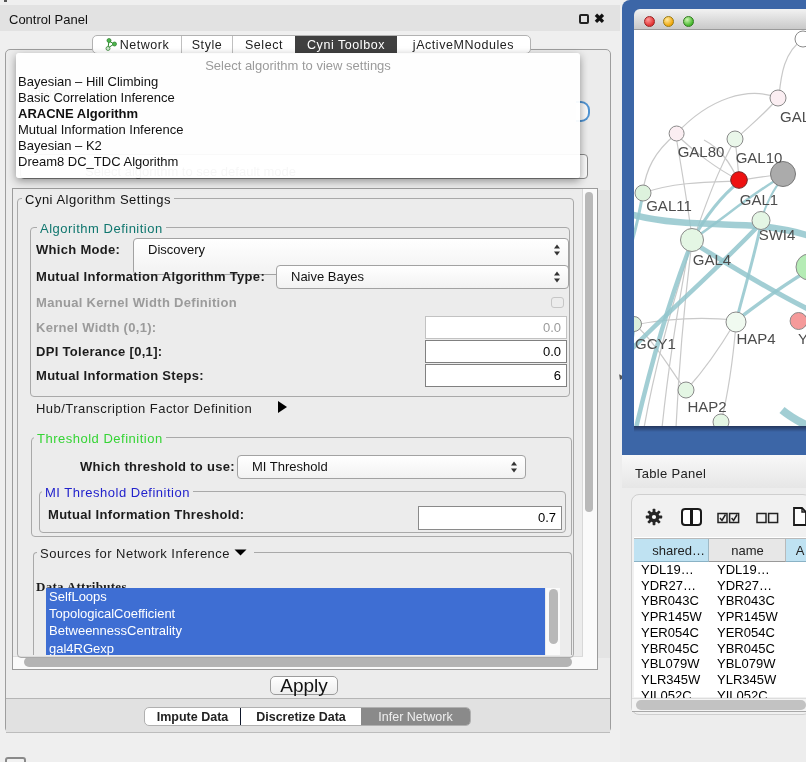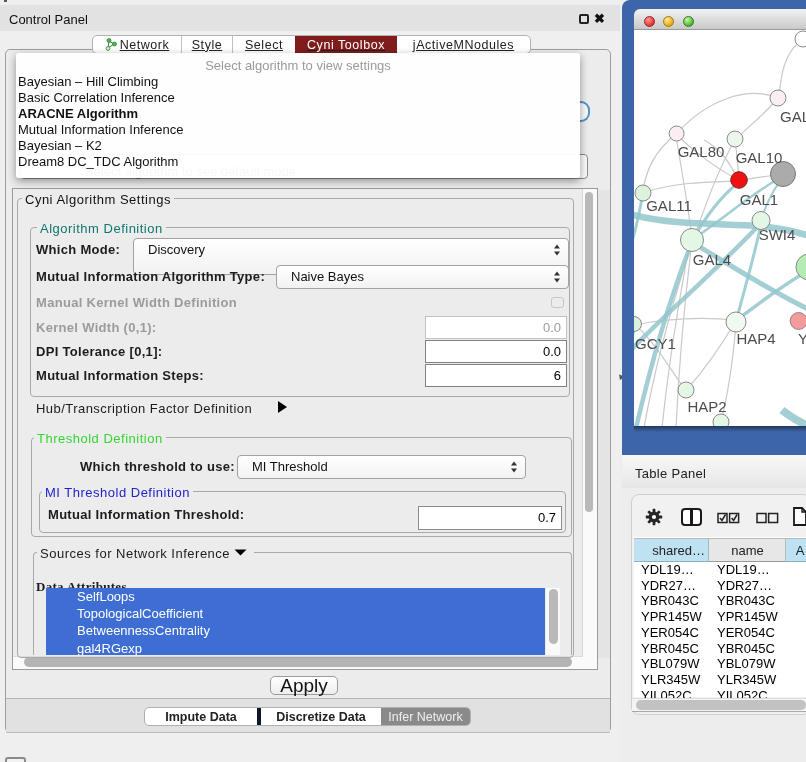--- a/index.html
+++ b/index.html
@@ -20,35 +20,35 @@
 <body>
 
 <div class="abs" style="left:0;top:5px;width:620px;height:26px;background:#e2e2e2;"></div>
 <div class="abs" style="left:9px;top:12px;font-size:13px;color:#111;">Control Panel</div>
 <div class="abs" style="left:579px;top:14px;width:10px;height:10px;border:2px solid #222;border-radius:2px;"></div>
 <div class="abs" style="left:594px;top:11px;font-size:13px;font-weight:bold;color:#111;">✖</div>
 <div class="abs" style="left:4px;top:0;width:3px;height:2px;background:#555;"></div>
 
 <div class="abs" style="left:5px;top:49px;width:606px;height:684px;background:#ececec;border:1px solid #9e9e9e;border-radius:5px;"></div>
 
-<div class="abs" style="left:92px;top:35px;width:439px;height:19px;background:#fff;border:1px solid #b2b2b2;border-radius:5px;overflow:hidden;display:flex;font-size:12.5px;letter-spacing:0.55px;color:#222;text-decoration:underline;">
+<div class="abs" style="left:92px;top:35px;width:439px;height:19px;background:#fff;border:1px solid #b2b2b2;border-radius:5px;overflow:hidden;display:flex;font-size:12.5px;letter-spacing:0.55px;color:#222;">
   <div style="width:89px;display:flex;align-items:center;justify-content:center;border-right:1px solid #c0c0c0;">
     <svg width="12" height="13" viewBox="0 0 12 13" style="margin-right:3px;">
       <line x1="3" y1="10" x2="4" y2="3" stroke="#2e8b2e" stroke-width="1"></line>
       <line x1="4" y1="3" x2="9" y2="6" stroke="#2e8b2e" stroke-width="1"></line>
       <line x1="3" y1="10" x2="9" y2="6" stroke="#2e8b2e" stroke-width="1"></line>
       <circle cx="4" cy="2.5" r="2" fill="#4db84d" stroke="#2a7a2a" stroke-width="0.7"></circle>
       <circle cx="9.5" cy="6" r="2" fill="#4db84d" stroke="#2a7a2a" stroke-width="0.7"></circle>
       <circle cx="3" cy="10.5" r="2" fill="#cfe8cf" stroke="#2a7a2a" stroke-width="0.7"></circle>
     </svg>
     Network
   </div>
   <div style="width:51px;display:flex;align-items:center;justify-content:center;border-right:1px solid #c0c0c0;">Style</div>
   <div style="width:62px;display:flex;align-items:center;justify-content:center;">Select</div>
-  <div style="width:102px;display:flex;align-items:center;justify-content:center;background:#7f1d1d;color:#fff;">Cyni Toolbox</div>
+  <div style="width:102px;display:flex;align-items:center;justify-content:center;background:#404040;color:#fff;">Cyni Toolbox</div>
   <div style="flex:1;display:flex;align-items:center;justify-content:center;">jActiveMNodules</div>
 </div>
 
 <div class="abs" style="left:12px;top:188px;width:586px;height:482px;border:1px solid #9b9b9b;background:#ececec;"></div>
 <div class="abs" style="left:598px;top:190px;width:12px;height:468px;background:#e4e4e4;"></div>
 
 <div class="abs" style="left:582px;top:189px;width:15px;height:480px;background:#fafafa;border-left:1px solid #d8d8d8;"></div>
 <div class="abs" style="left:585px;top:192px;width:8px;height:320px;background:#b9b9b9;border-radius:5px;"></div>
 
 <div class="abs" style="left:13px;top:656px;width:570px;height:13px;background:#fafafa;border-top:1px solid #dcdcdc;"></div>
@@ -114,31 +114,31 @@
 <div class="fld" style="left:418px;top:506px;width:144px;height:24px;border:1px solid #8a8a8a;line-height:22px;">0.7</div>
 
 <div class="grp" style="left:33px;top:552px;width:539px;height:103px;border-bottom:none;border-bottom-left-radius:0;border-bottom-right-radius:0;"></div>
 <div class="grp-lbl" style="left:37px;top:546px;color:#1c1c1c;font-size:13px;padding-right:24px;">Sources for Network Inference</div>
 <svg class="abs" style="left:234px;top:548.5px;z-index:3;" width="13" height="7" viewBox="0 0 13 7">
     <path d="M0.5,0.5 L12.5,0.5 L6.5,6.5 Z" fill="#000"></path>
   </svg>
 <div class="lbl" style="position:absolute;left:36px;top:579px;font-family:Liberation Serif, serif;">Data Attributes</div>
 
 <div class="abs" style="left:46px;top:588px;width:499px;height:66.5px;background:#3e6ed3;overflow:hidden;">
-  <div style="font-size:13px;color:#fff;padding-left:3px;line-height:17.2px;margin-left:28px;">SelfLoops<br>TopologicalCoefficient<br>BetweennessCentrality<br>gal4RGexp</div>
+  <div style="font-size:13px;color:#fff;padding-left:3px;line-height:17.2px;">SelfLoops<br>TopologicalCoefficient<br>BetweennessCentrality<br>gal4RGexp</div>
 </div>
 
 <div class="abs" style="left:546px;top:588px;width:14px;height:66.5px;background:#fafafa;"></div>
 <div class="abs" style="left:548.5px;top:589px;width:9px;height:55px;background:#b8b8b8;border-radius:5px;"></div>
 
 <div class="abs" style="left:270px;top:676px;width:68px;height:19px;background:linear-gradient(#ffffff,#ededed);border:1px solid #9c9c9c;border-radius:5px;text-align:center;font-size:19px;color:#111;line-height:17px;">Apply</div>
 
 <div class="abs" style="left:6px;top:698px;width:604px;height:35px;background:#e1e1e1;border-top:1px solid #b5b5b5;border-bottom:1px solid #bcbcbc;"></div>
 <div class="abs" style="left:144px;top:707px;width:327px;height:19px;background:#fff;border:1px solid #b0b0b0;border-radius:5px;overflow:hidden;display:flex;font-size:12.5px;color:#222;font-weight:bold;">
-  <div style="width:116px;display:flex;align-items:center;justify-content:center;border-right:4px solid #0f172a;text-align:right;">Impute Data</div>
+  <div style="width:96px;display:flex;align-items:center;justify-content:center;border-right:1px solid #0f172a;text-align:right;">Impute Data</div>
   <div style="width:120px;display:flex;align-items:center;justify-content:center;">Discretize Data</div>
   <div style="flex:1;display:flex;align-items:center;justify-content:center;background:#8a8a8a;color:#efefef;font-weight:normal;">Infer Network</div>
 </div>
 
 <div class="abs" style="left:5px;top:757px;width:21px;height:10px;background:#f2f2f2;border:2px solid #8a8a8a;border-radius:3px;"></div>
 
 <div class="abs" style="left:616px;top:371px;font-size:9px;color:#555;transform:rotate(-35deg);">▲</div>
 
 <div class="abs" style="left:27px;top:85px;font-size:13px;color:#444;">Inference Algorithm</div>
 <div class="abs" style="left:576px;top:101px;width:14px;height:21px;border:2.5px solid #4f93d2;border-left:none;border-radius:0 9px 9px 0;background:#fafafa;"></div>

